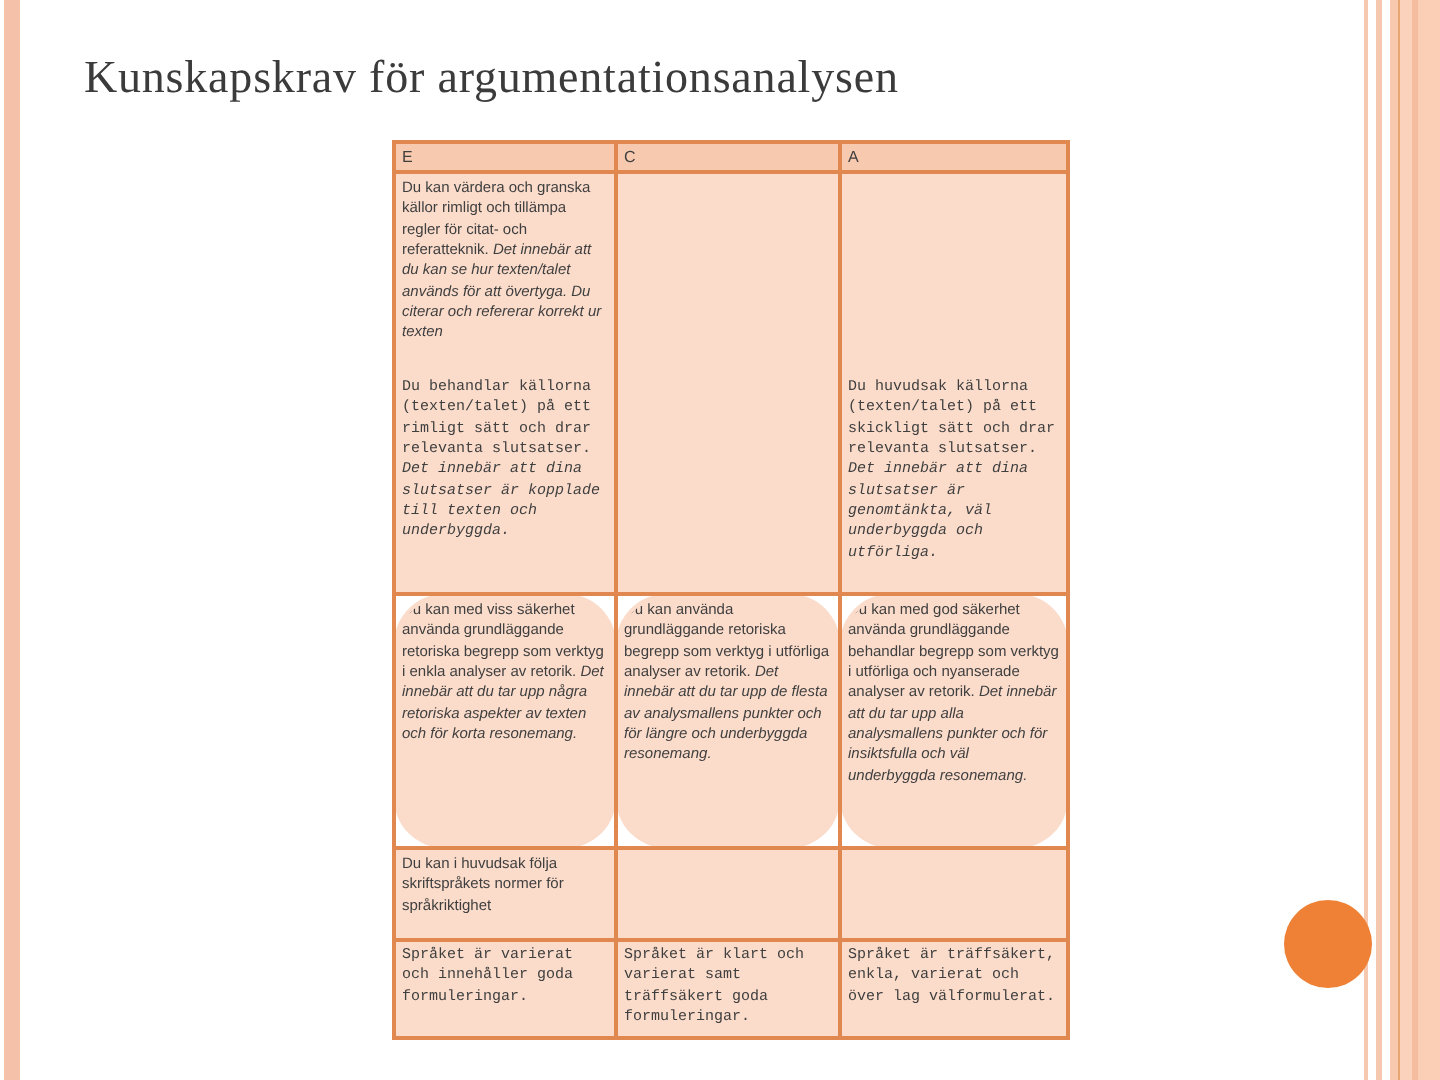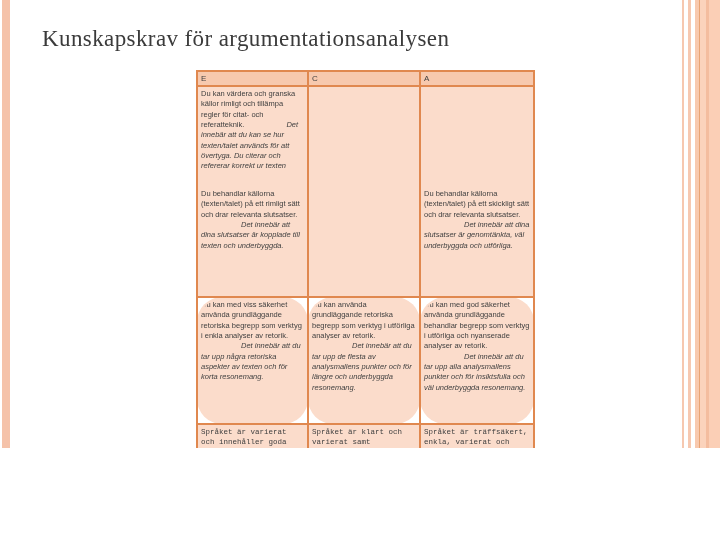--- a/index.html
+++ b/index.html
@@ -1,19 +1,19 @@
 <!DOCTYPE html>
 <html><head>
 <meta charset="utf-8">
 <style>
   html, body { margin: 0; padding: 0; background: #ffffff; }
   .slide {
     position: relative;
     width: 720px;
-    height: 448px;
+    height: 540px;
     background: #ffffff;
     overflow: hidden;
     font-family: "Liberation Sans", sans-serif;
   }
 
   
   .stripe { position: absolute; top: 0; height: 540px; }
   .stripe-left   { left: 2px;   width: 8px;  background: #f5c2a9; }
   .stripe-r1     { left: 682px; width: 2px;  background: #f6c8b0; }
   .stripe-r2     { left: 688px; width: 3px;  background: #f6c8b0; }
@@ -68,26 +68,26 @@
   }
   table.kk th {
     background: #f7c9ae;
     height: 10px;
     font-size: 8px;
     padding-top: 1px; padding-bottom: 1px;
   }
   table.kk td { background: #fbdccb; }
 
   tr.row1 td { height: 96px;  border-bottom: none; }
-  tr.row2 td { height: 105px; border-top: none; }
+  tr.row2 td { height: 105px; border-top: none; font-family: Liberation Mono, monospace; }
   tr.row3 td { height: 121px; border-radius: 25px; }
   tr.row4 td { height: 40px; }
   tr.row5 td { height: 43px; font-family: Liberation Mono, monospace; }
 
-  table.kk em { font-style: italic; margin-left: 40px; }
+  table.kk em { font-style: italic; }
 </style>
 </head>
 <body>
 
 <div class="slide">
 
   <div class="stripe stripe-left"></div>
   <div class="stripe stripe-r1"></div>
   <div class="stripe stripe-r2"></div>
   <div class="stripe stripe-r3"></div>
@@ -115,26 +115,31 @@
     </thead>
     <tbody>
       <tr class="row1">
         <td><span>Du kan värdera och granska källor rimligt och tillämpa regler för citat- och referatteknik. </span><em>Det innebär att du kan se hur texten/talet används för att övertyga. Du citerar och refererar korrekt ur texten</em></td>
         <td><span></span><em></em></td>
         <td><span></span><em></em></td>
       </tr>
       <tr class="row2">
         <td><span>Du behandlar källorna (texten/talet) på ett rimligt sätt och drar relevanta slutsatser. </span><em>Det innebär att dina slutsatser är kopplade till texten och underbyggda.</em></td>
         <td><span></span><em></em></td>
-        <td><span>Du behandlar källorna (texten/talet) på ett skickligt sätt och drar relevanta slutsatser. </span><em>Det innebär att dina slutsatser är genomtänkta, väl underbyggda och utförliga.</em></td>
+        <td><span>Du huvudsak källorna (texten/talet) på ett skickligt sätt och drar relevanta slutsatser. </span><em>Det innebär att dina slutsatser är genomtänkta, väl underbyggda och utförliga.</em></td>
       </tr>
       <tr class="row3">
         <td><span>Du kan med viss säkerhet använda grundläggande retoriska begrepp som verktyg i enkla analyser av retorik. </span><em>Det innebär att du tar upp några retoriska aspekter av texten och för korta resonemang.</em></td>
         <td><span>Du kan använda grundläggande retoriska begrepp som verktyg i utförliga analyser av retorik. </span><em>Det innebär att du tar upp de flesta av analysmallens punkter och för längre och underbyggda resonemang.</em></td>
         <td><span>Du kan med god säkerhet använda grundläggande behandlar begrepp som verktyg i utförliga och nyanserade analyser av retorik. </span><em>Det innebär att du tar upp alla analysmallens punkter och för insiktsfulla och väl underbyggda resonemang.</em></td>
+      </tr>
+      <tr class="row4">
+        <td><span>Du kan i huvudsak följa skriftspråkets normer för språkriktighet</span><em></em></td>
+        <td><span></span><em></em></td>
+        <td><span></span><em></em></td>
       </tr>
       <tr class="row5">
         <td><span>Språket är varierat och innehåller goda formuleringar.</span><em></em></td>
         <td><span>Språket är klart och varierat samt träffsäkert goda formuleringar.</span><em></em></td>
         <td><span>Språket är träffsäkert, enkla, varierat och över lag välformulerat.</span><em></em></td>
       </tr>
     </tbody>
   </table>
 
 </div>

